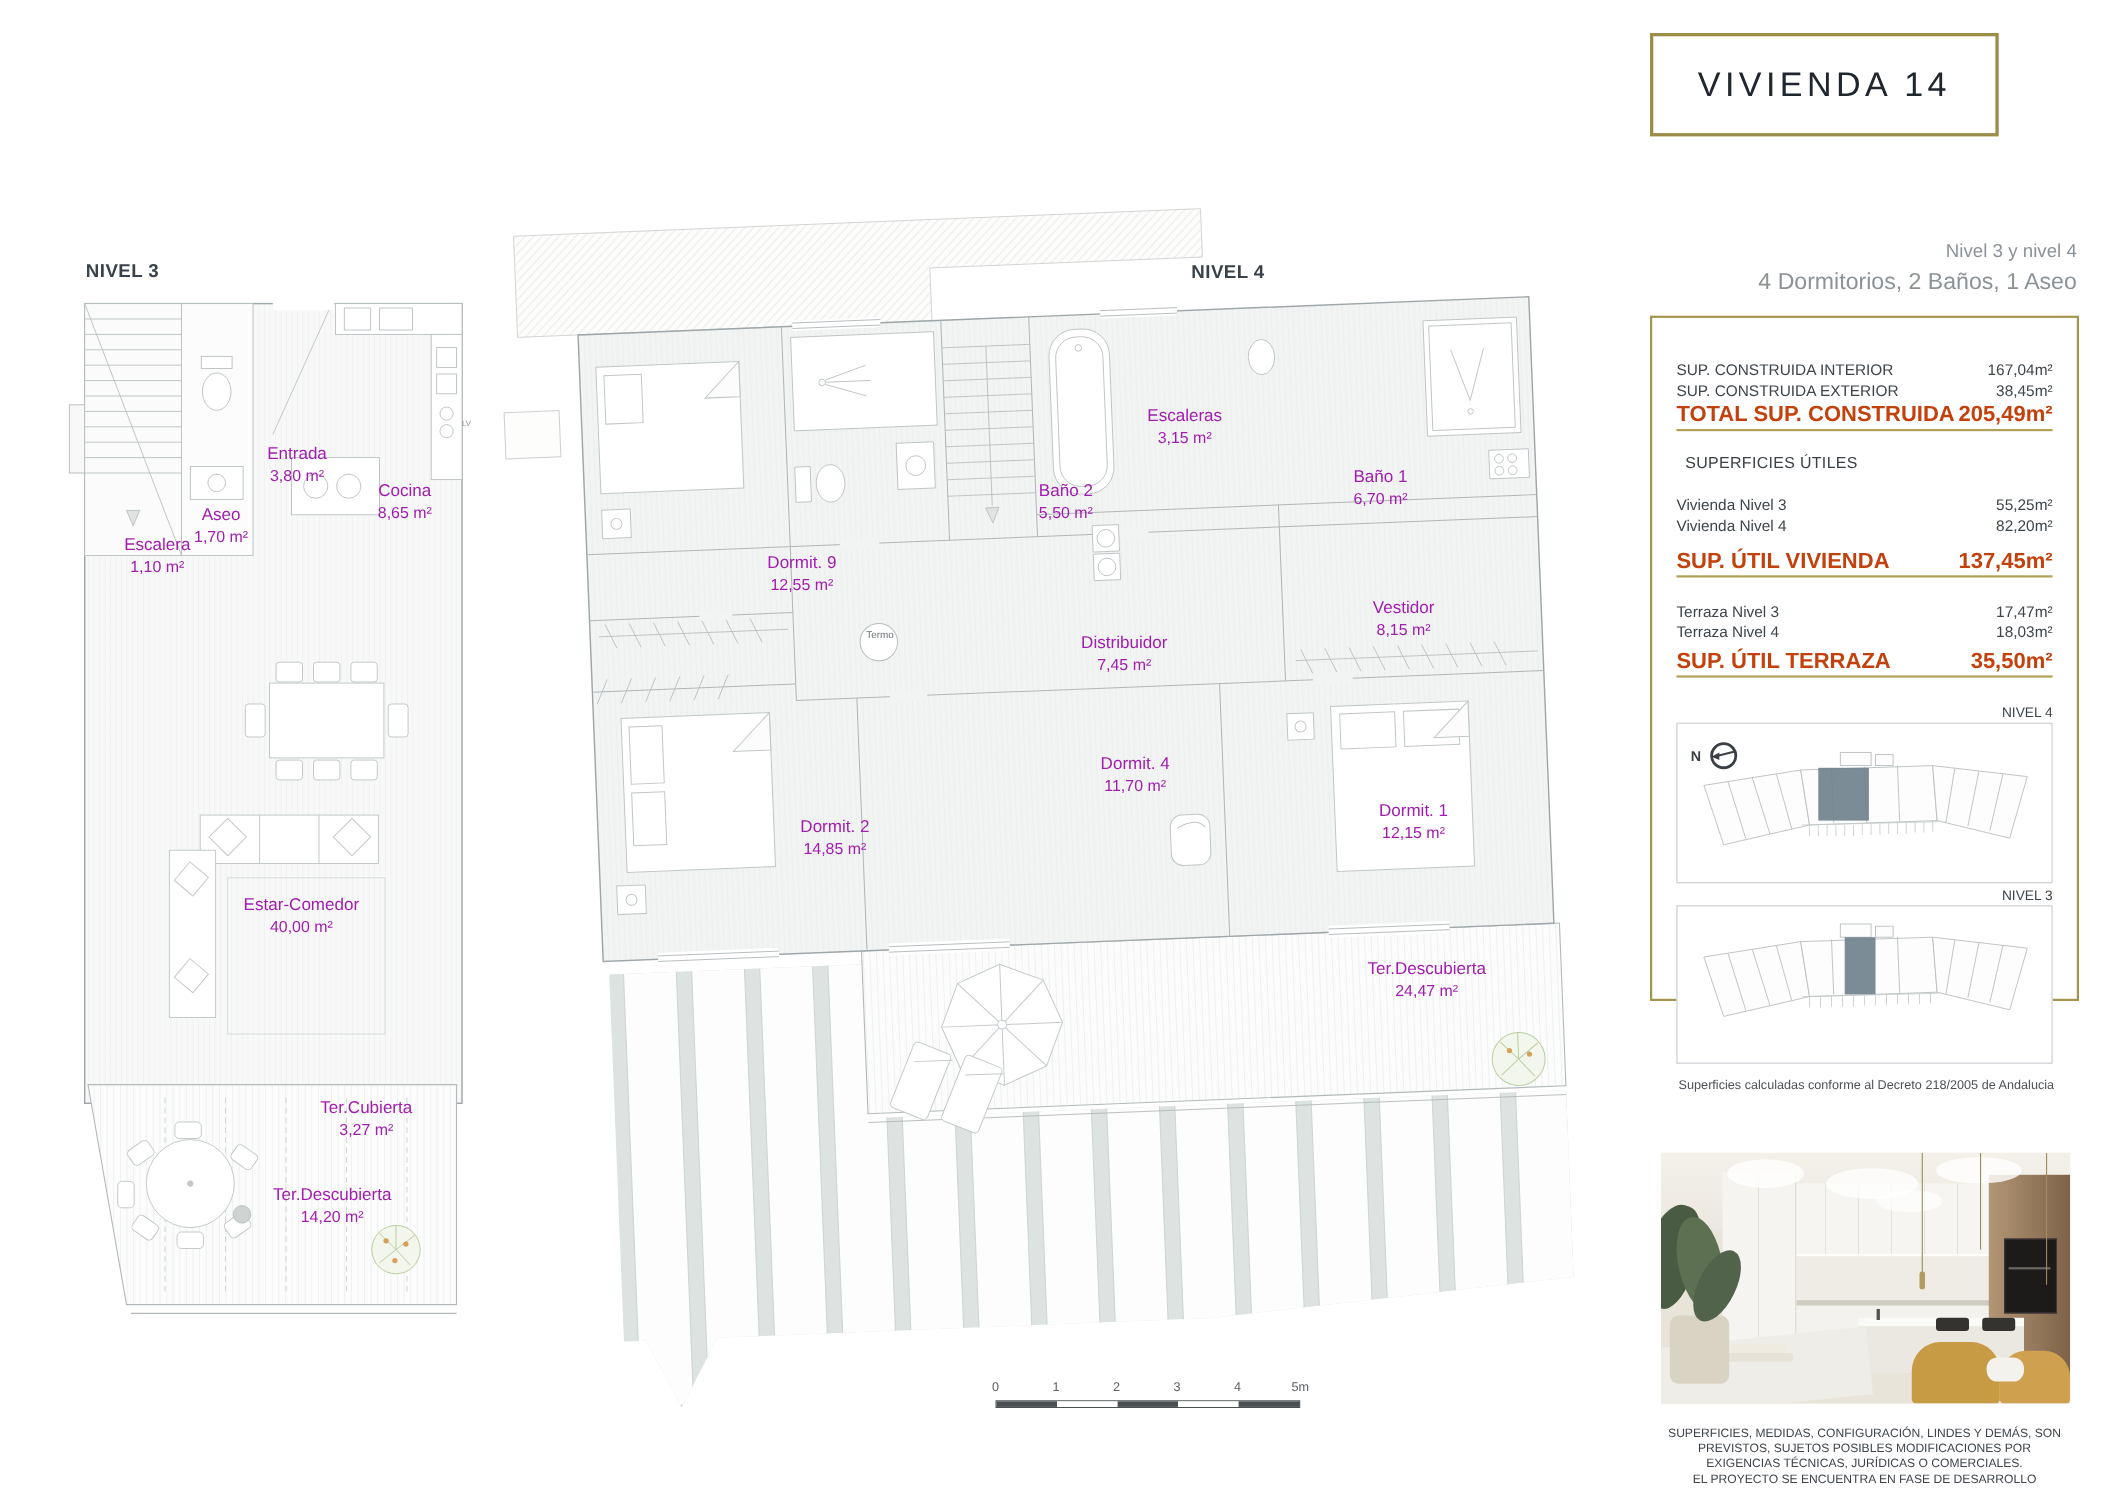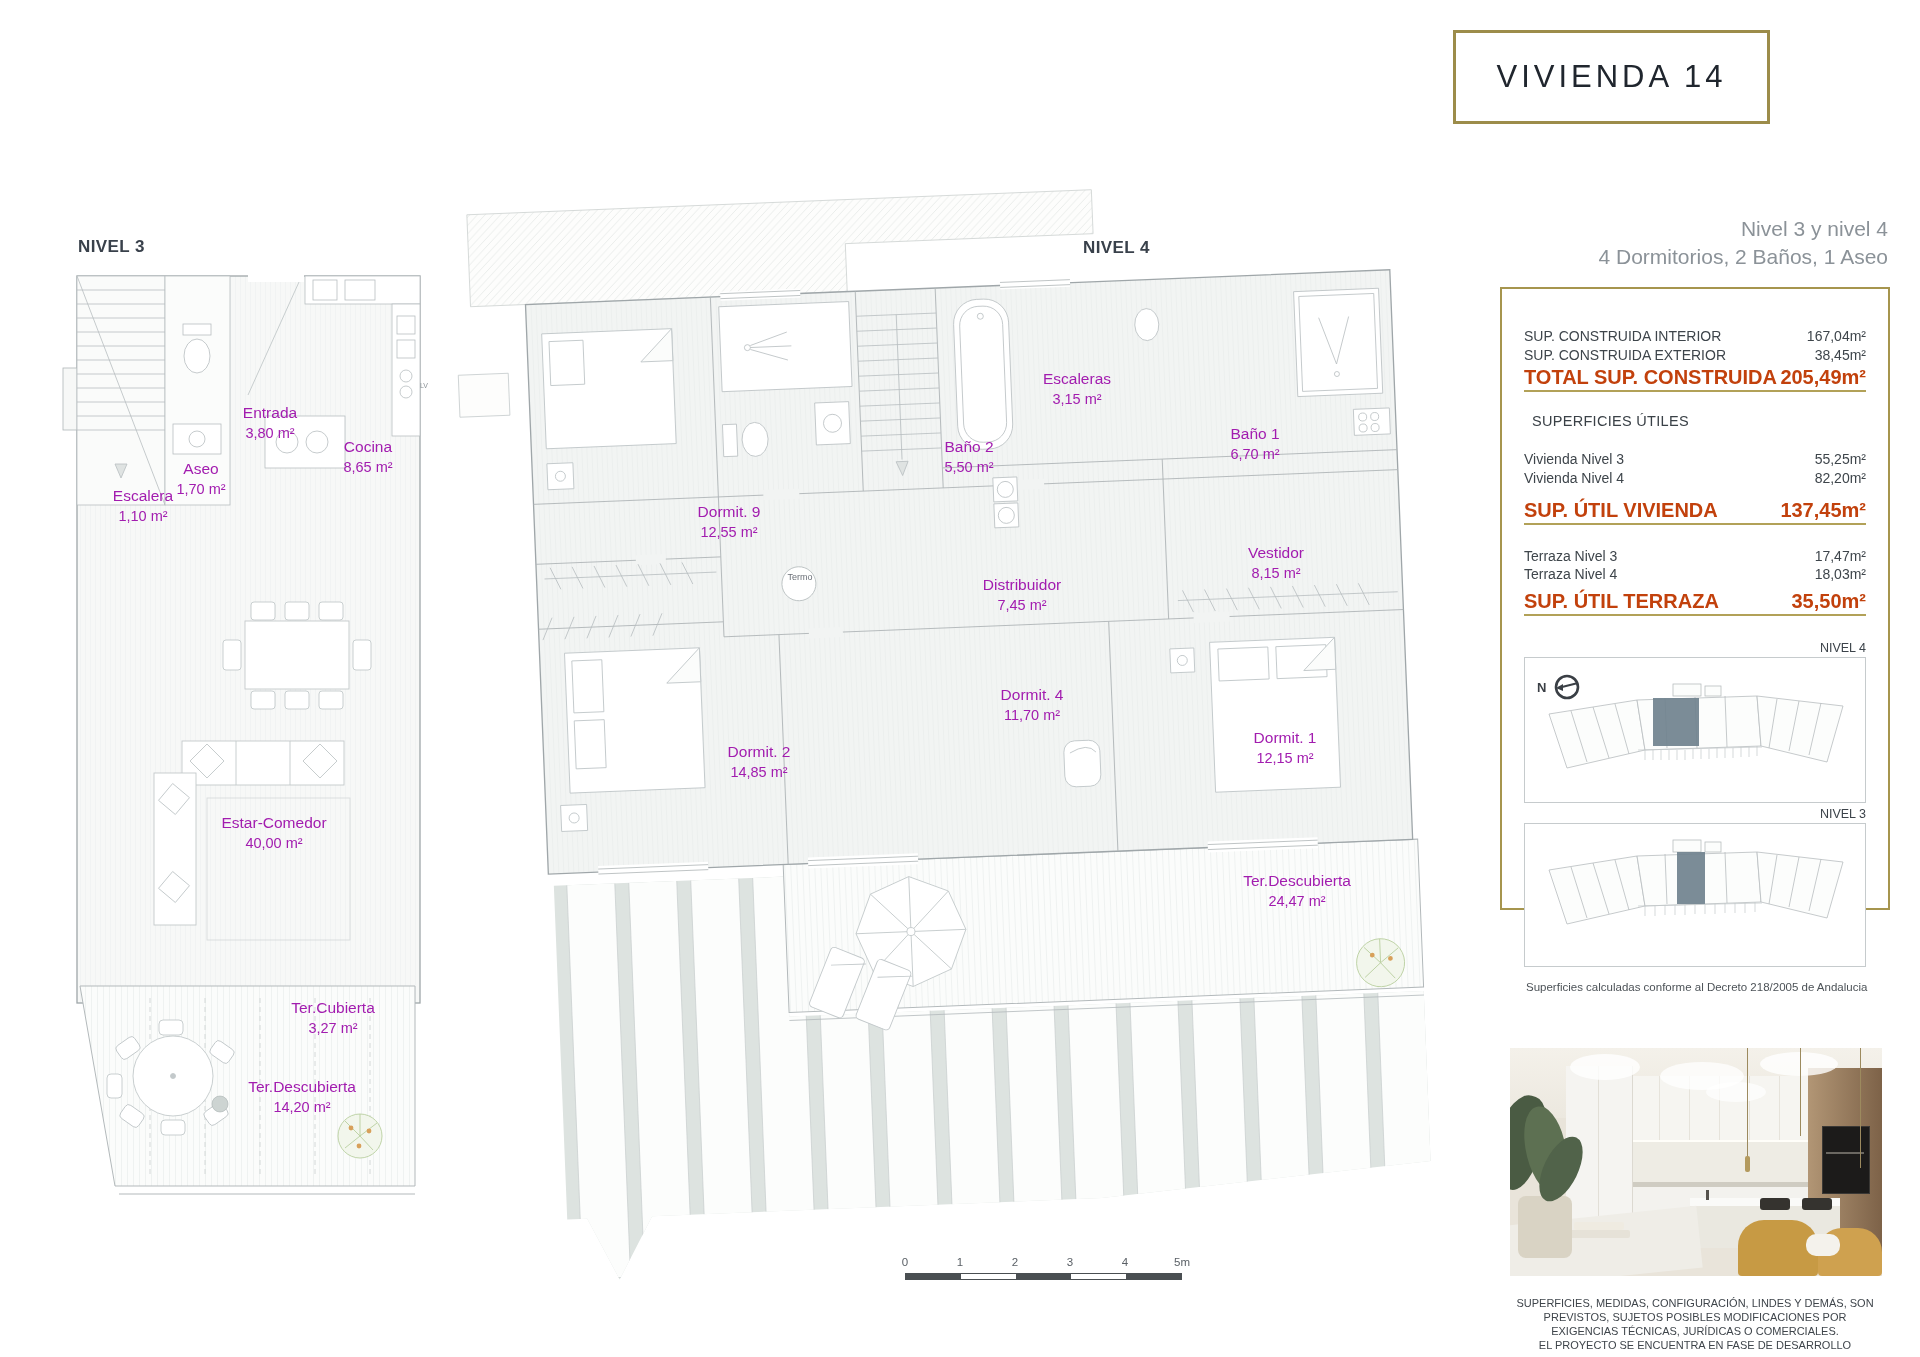--- a/index.html
+++ b/index.html
@@ -1,24 +1,24 @@
 <!DOCTYPE html>
 <html><head>
 <meta charset="utf-8">
 <style>
   html,body{margin:0;padding:0;background:#fff;}
   body{width:1920px;height:1357px;position:relative;overflow:hidden;
        font-family:"Liberation Sans", sans-serif;color:#3e454b;}
   
-  .title-box{position:absolute;left:1453px;top:30px;width:317px;height:94px;
+  .title-box{position:absolute;left:1500px;top:30px;width:317px;height:94px;
     border:3px solid #9c8c4a;box-sizing:border-box;display:flex;align-items:center;justify-content:center;}
   .title-box span{font-size:31px;letter-spacing:4px;color:#20262e;font-weight:500;}
   
   .subtitle{position:absolute;right:32px;top:215px;text-align:right;color:#8b9298;}
-  .subtitle .l1{font-size:21px;display:block;line-height:28px;}
+  .subtitle .l1{font-size:17px;display:block;line-height:28px;}
   .subtitle .l2{font-size:21px;display:block;line-height:28px;}
   
   .panel{position:absolute;left:1500px;top:287px;width:390px;height:623px;
     border:2px solid #a6954e;box-sizing:border-box;background:#fff;}
   .prow{position:absolute;left:22px;right:22px;display:flex;justify-content:space-between;
     font-size:14px;color:#3e454b;line-height:18px;white-space:nowrap;}
   .prow.total{font-weight:bold;color:#c2410c;font-size:20px;}
   .phead{position:absolute;left:30px;font-size:14.5px;color:#3a4147;letter-spacing:.3px;}
   .grule{position:absolute;left:22px;right:22px;height:2px;background:#b2a158;}
   .kplabel{position:absolute;right:22px;font-size:12.5px;color:#3c434a;}

